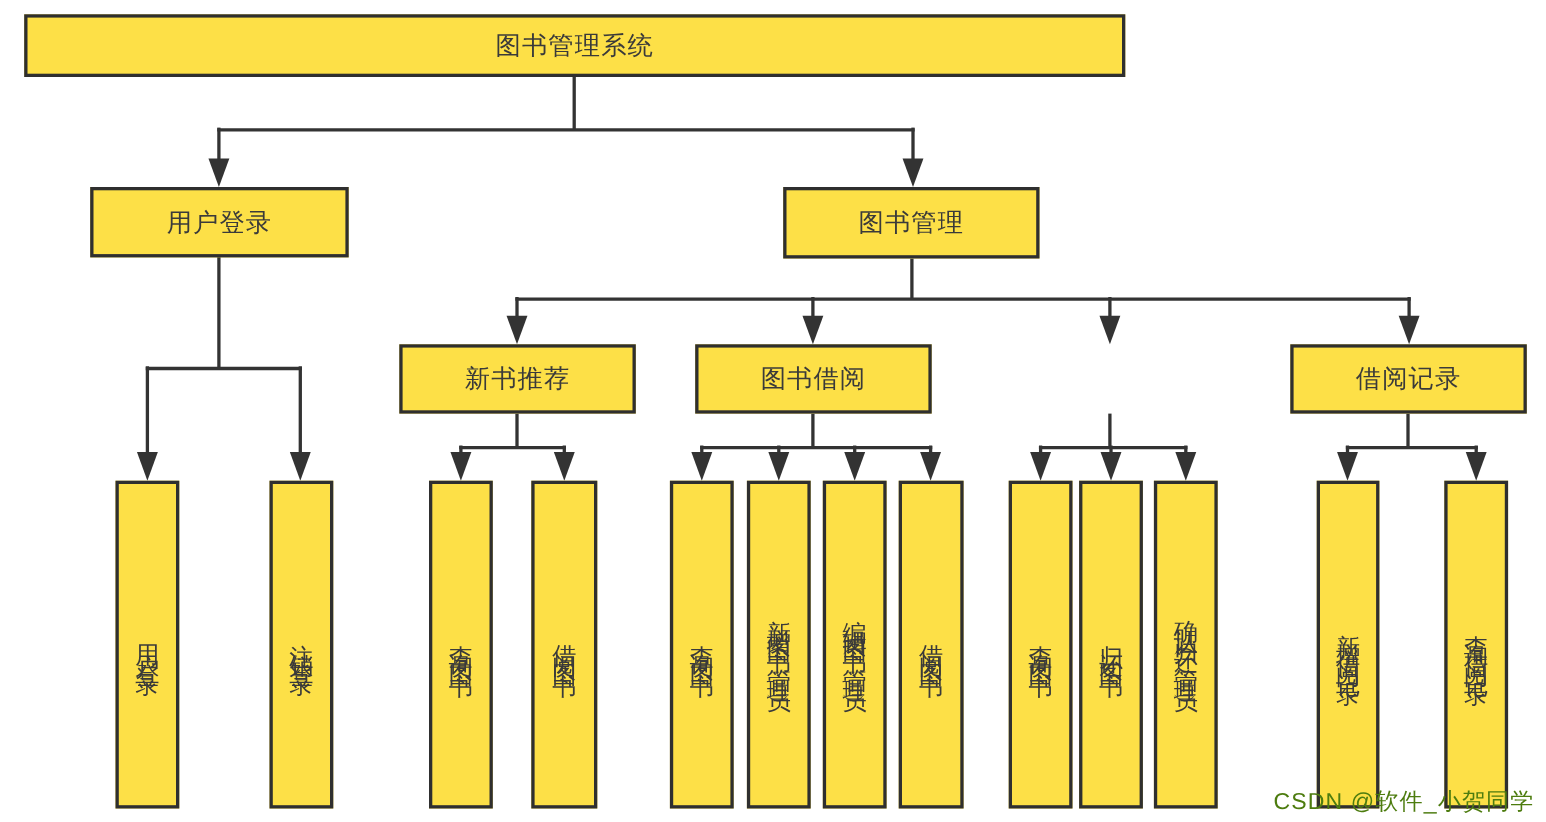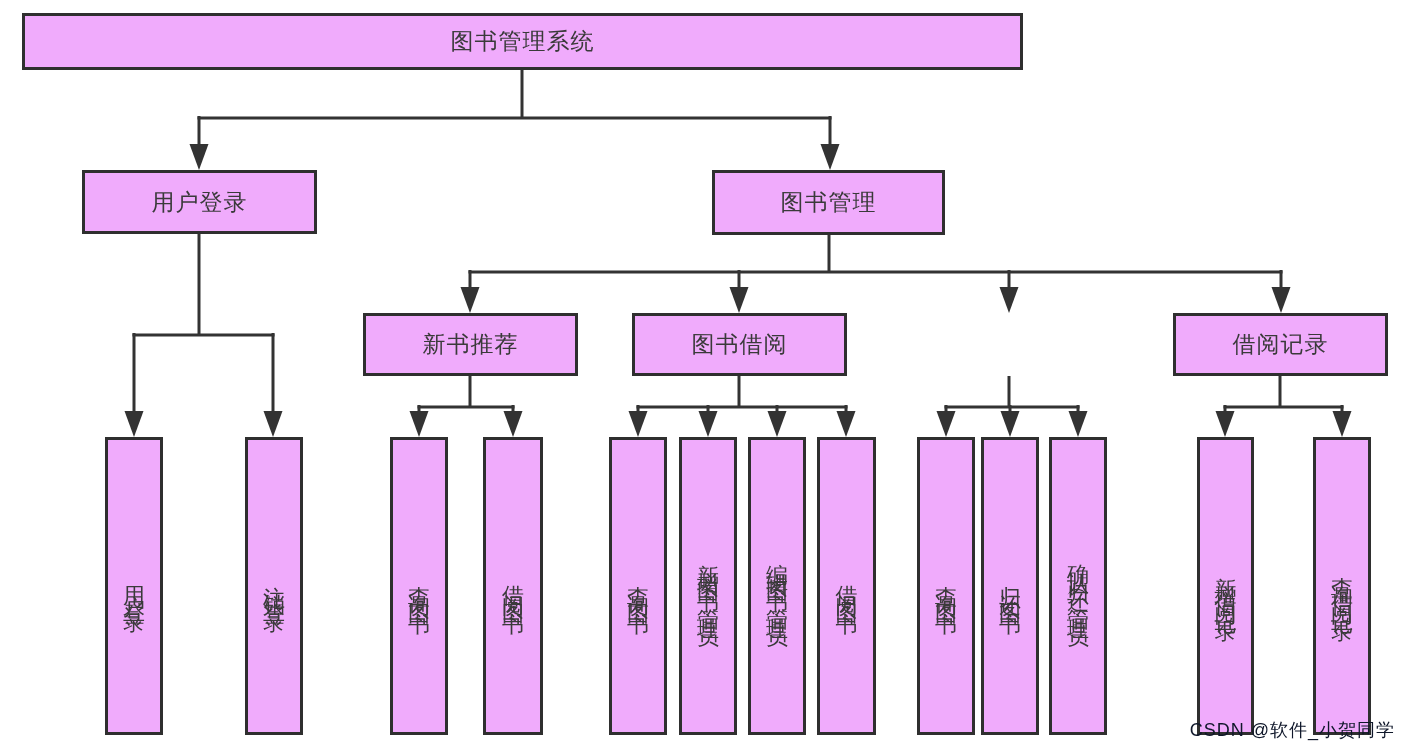--- a/index.html
+++ b/index.html
@@ -21,21 +21,21 @@
     left: 0;
     top: 0;
     width: 1405px;
     height: 747px;
     z-index: 1;
   }
   .node {
     position: absolute;
     box-sizing: border-box;
     border: 3px solid #2f2f2f;
-    background: #f0abfc;
+    background: #fde047;
     display: flex;
     align-items: center;
     justify-content: center;
     z-index: 2;
   }
   .hbox {
     font-size: 23px;
     letter-spacing: 1px;
     white-space: nowrap;
   }
@@ -43,23 +43,23 @@
     writing-mode: vertical-rl;
     text-orientation: mixed;
     font-size: 22px;
     letter-spacing: 9px;
     line-height: 1;
   }
   .watermark {
     position: absolute;
     right: 10px;
     bottom: 5px;
-    font-size: 18px;
+    font-size: 21px;
     letter-spacing: 1px;
-    color: #0f172a;
+    color: #4d7c0f;
     z-index: 3;
     white-space: nowrap;
   }
 </style>
 </head>
 <body>
 
 <div class="canvas">
 
   <svg class="wires" viewBox="0 0 1405 747" xmlns="http://www.w3.org/2000/svg" stroke="#333333" stroke-width="3" fill="#333333">

